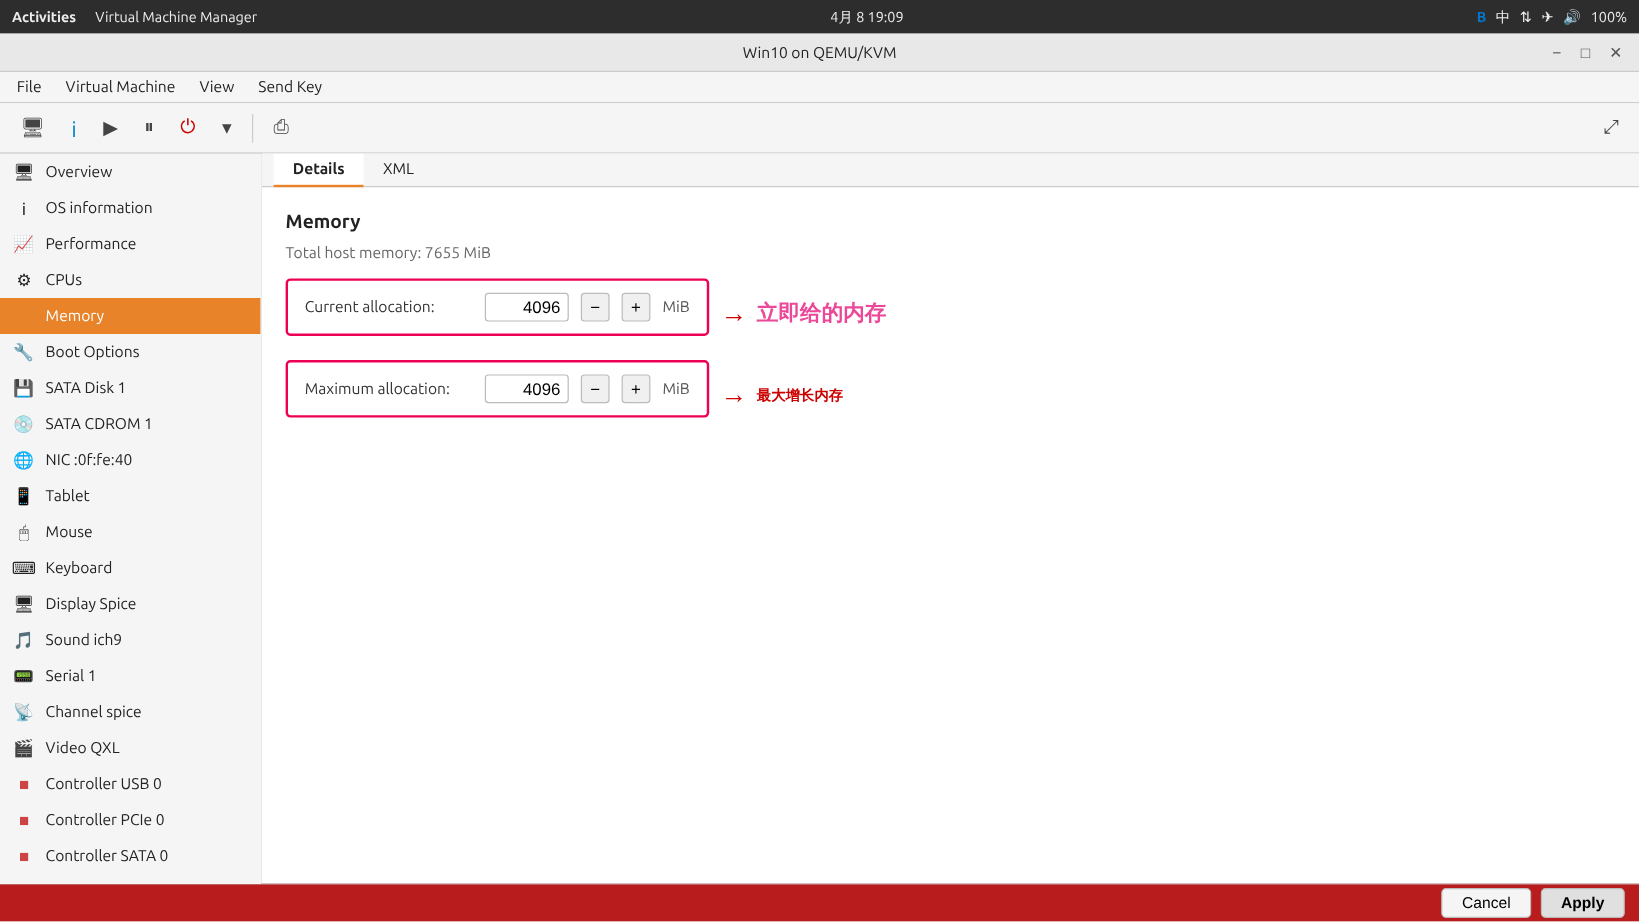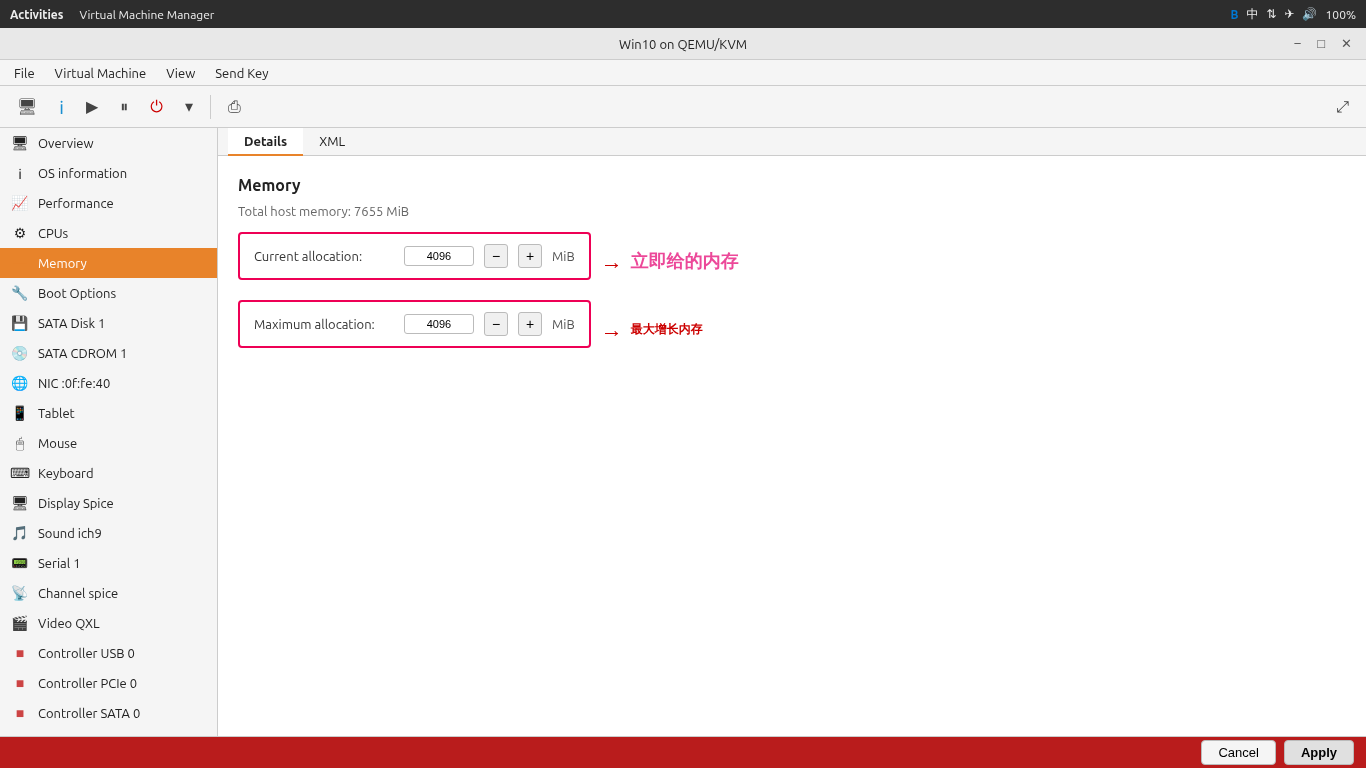--- a/index.html
+++ b/index.html
@@ -185,22 +185,22 @@
     .allocation-box label {
       font-size: 13px;
       color: #333;
       min-width: 140px;
     }
     .allocation-box input {
       width: 70px;
       border: 1px solid #bbb;
       border-radius: 3px;
       padding: 3px 6px;
-      font-size: 11px;
-      text-align: center;
+      font-size: 14px;
+      text-align: right;
     }
     .spin-btn {
       background: #f0f0f0;
       border: 1px solid #bbb;
       border-radius: 3px;
       cursor: pointer;
       width: 24px;
       height: 24px;
       font-size: 14px;
       display: flex;
@@ -256,20 +256,21 @@
     
     .sidebar::-webkit-scrollbar { width: 6px; }
     .sidebar::-webkit-scrollbar-thumb { background: #bbb; border-radius: 3px; }
   </style>
 </head>
 <body>
 
 <div class="top-bar">
   <span class="activities">Activities</span>
   <span>Virtual Machine Manager</span>
+  <span class="center">4月 8  19:09</span>
   <div class="right">
     <span style="font-weight:bold;color:#0078d4;">B</span>
     <span>中</span>
     <span>⇅</span>
     <span>✈</span>
     <span>🔊</span>
     <span>100%</span>
   </div>
 </div>
 

